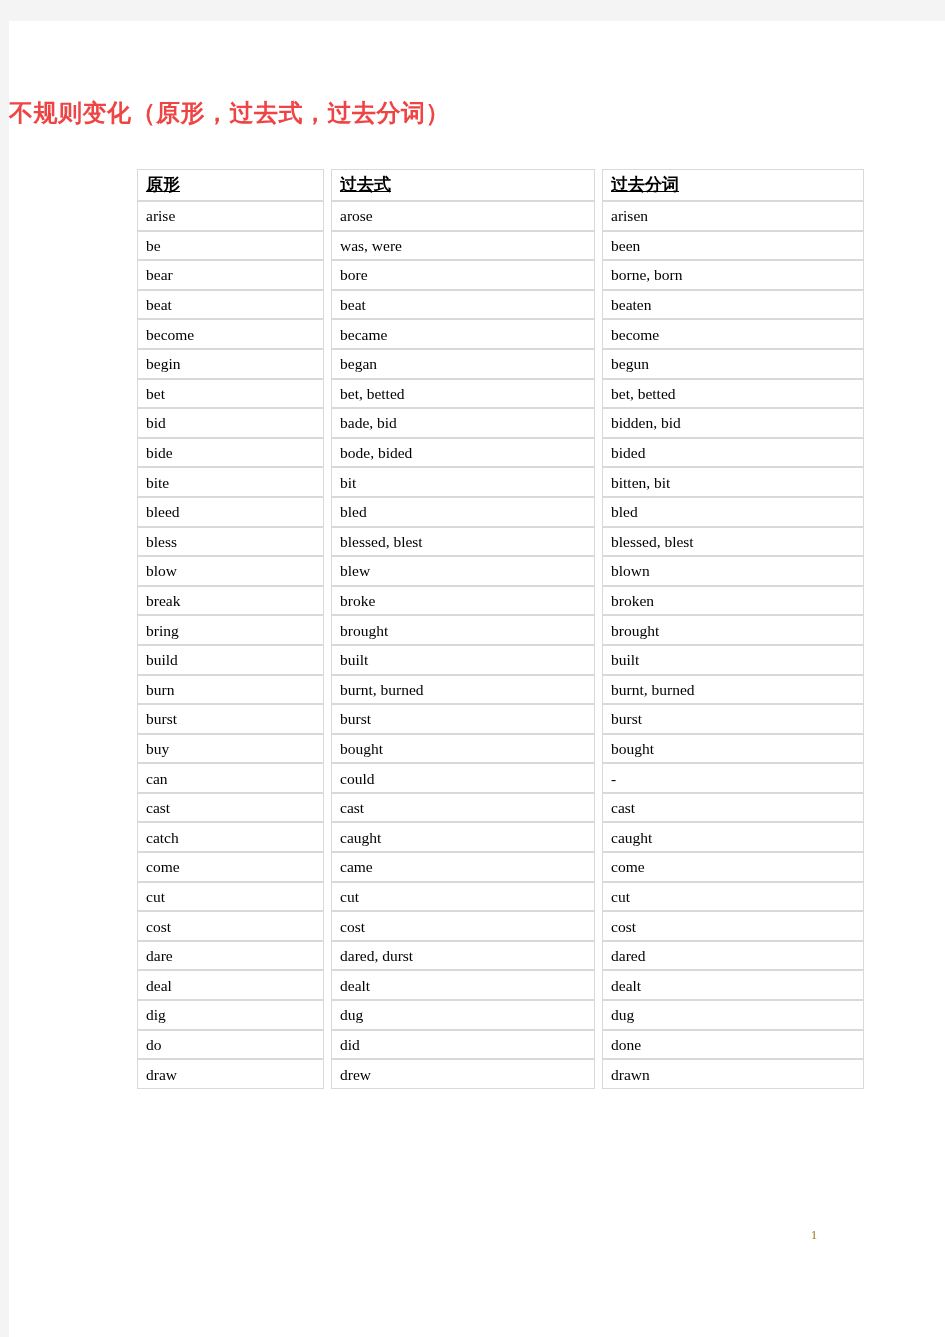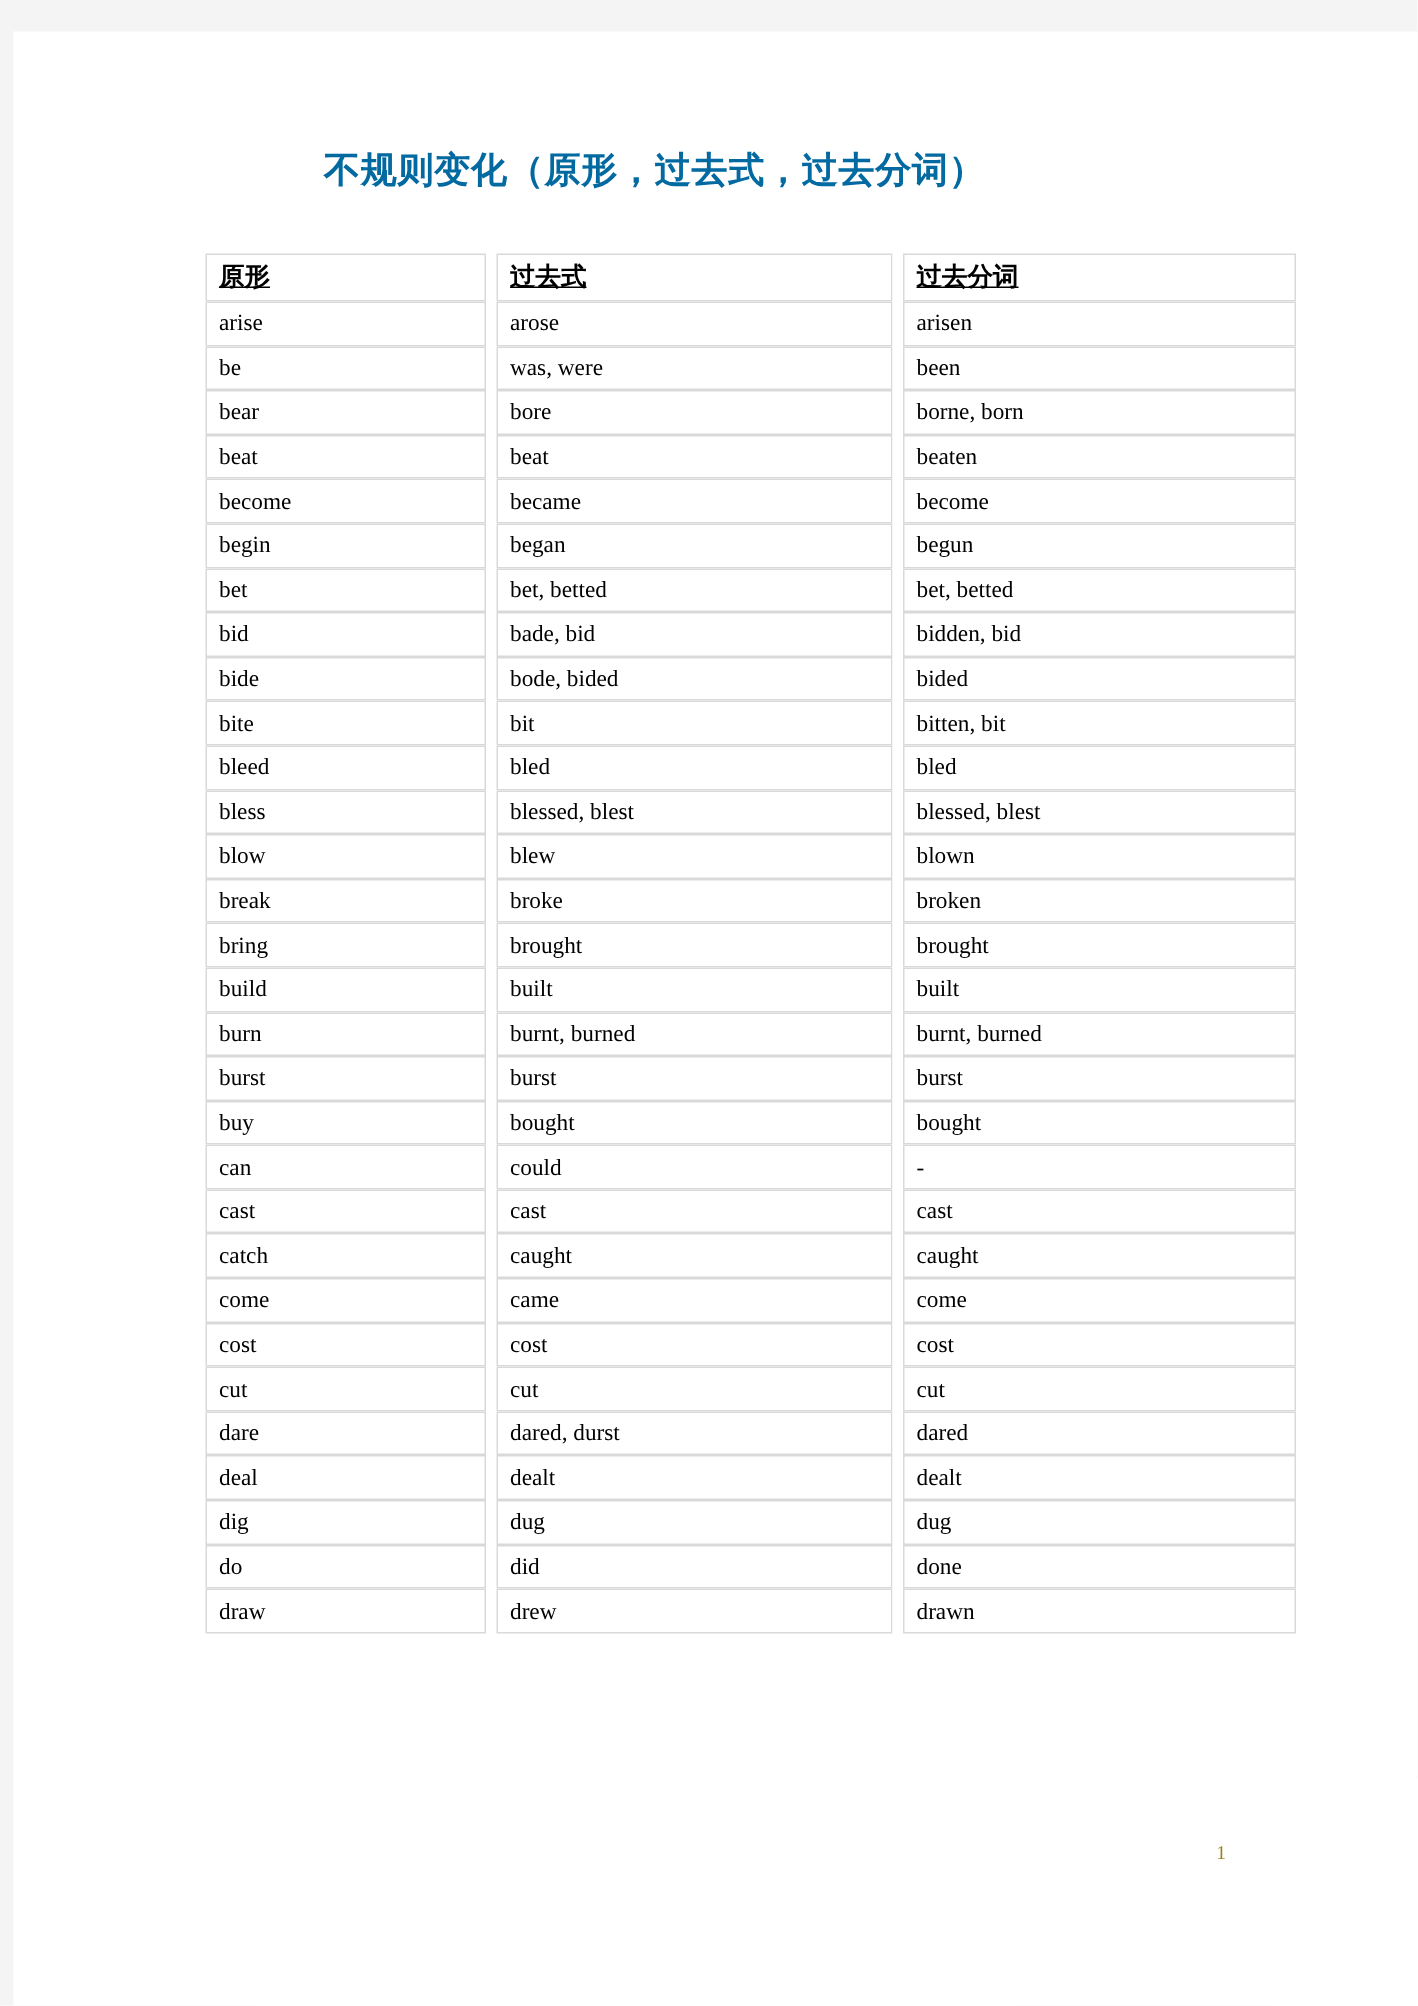--- a/index.html
+++ b/index.html
@@ -20,24 +20,24 @@
     width: 936px;
     height: 1316px;
     background: #ffffff;
     box-sizing: border-box;
   }
   .doc-title {
     position: absolute;
     left: 0;
     top: 76px;
     width: 855px;
-    text-align: center;
+    text-align: left;
     font-size: 24px;
     font-weight: bold;
-    color: #0369a1;
+    color: #ef4444;
     letter-spacing: 0.5px;
     font-family: "Liberation Serif", "DejaVu Serif", serif;
   }
   .verb-table {
     position: absolute;
     left: 128px;
     top: 148px;
     width: 727px;
     border-collapse: separate;
     border-spacing: 0;
@@ -252,32 +252,32 @@
           <td class="c3">caught</td>
         </tr>
         <tr>
           <td class="c1">come</td>
           <td class="col-sep"></td>
           <td class="c2">came</td>
           <td class="col-sep"></td>
           <td class="c3">come</td>
         </tr>
         <tr>
+          <td class="c1">cut</td>
+          <td class="col-sep"></td>
+          <td class="c2">cut</td>
+          <td class="col-sep"></td>
+          <td class="c3">cut</td>
+        </tr>
+        <tr>
           <td class="c1">cost</td>
           <td class="col-sep"></td>
           <td class="c2">cost</td>
           <td class="col-sep"></td>
           <td class="c3">cost</td>
-        </tr>
-        <tr>
-          <td class="c1">cut</td>
-          <td class="col-sep"></td>
-          <td class="c2">cut</td>
-          <td class="col-sep"></td>
-          <td class="c3">cut</td>
         </tr>
         <tr>
           <td class="c1">dare</td>
           <td class="col-sep"></td>
           <td class="c2">dared, durst</td>
           <td class="col-sep"></td>
           <td class="c3">dared</td>
         </tr>
         <tr>
           <td class="c1">deal</td>

